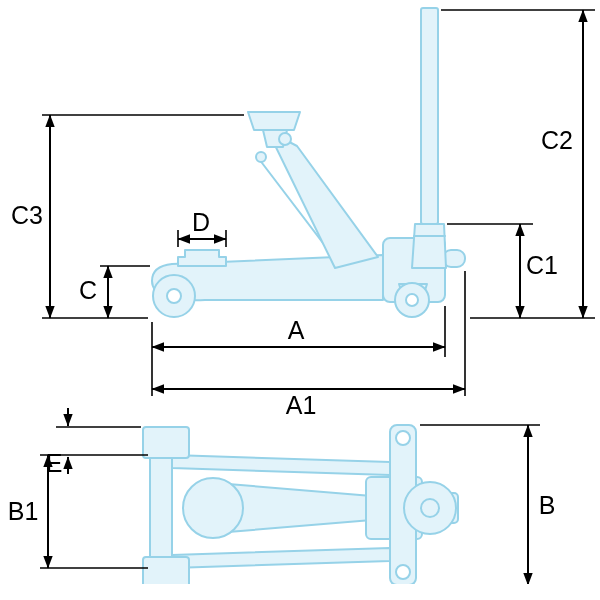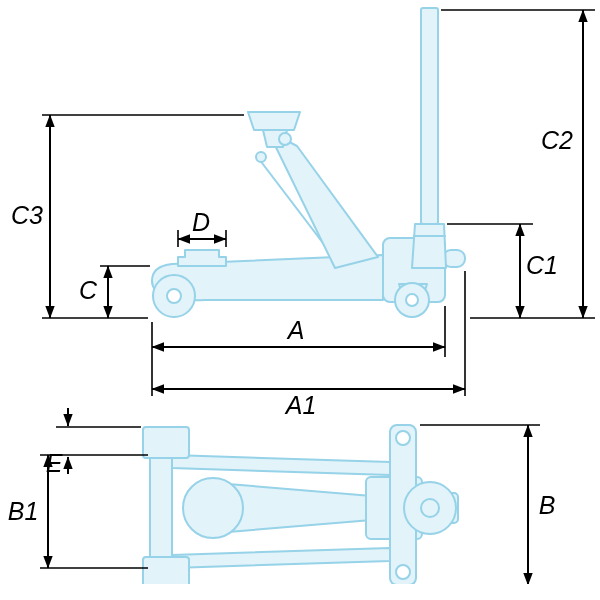--- a/index.html
+++ b/index.html
@@ -6,21 +6,20 @@
     margin: 0;
     padding: 0;
     background: var(--bg, #ffffff);
   }
   .stage {
     position: relative;
     width: 600px;
     height: 584px;
     background: var(--bg, #ffffff);
     overflow: hidden;
-    font-style: italic;
   }
   svg { display: block; }
   .part {
     fill: var(--part-fill, #e2f3fa);
     stroke: var(--part-outline, #96d2e8);
     stroke-width: 2;
     stroke-linejoin: round;
     stroke-linecap: round;
   }
   .part-line {

